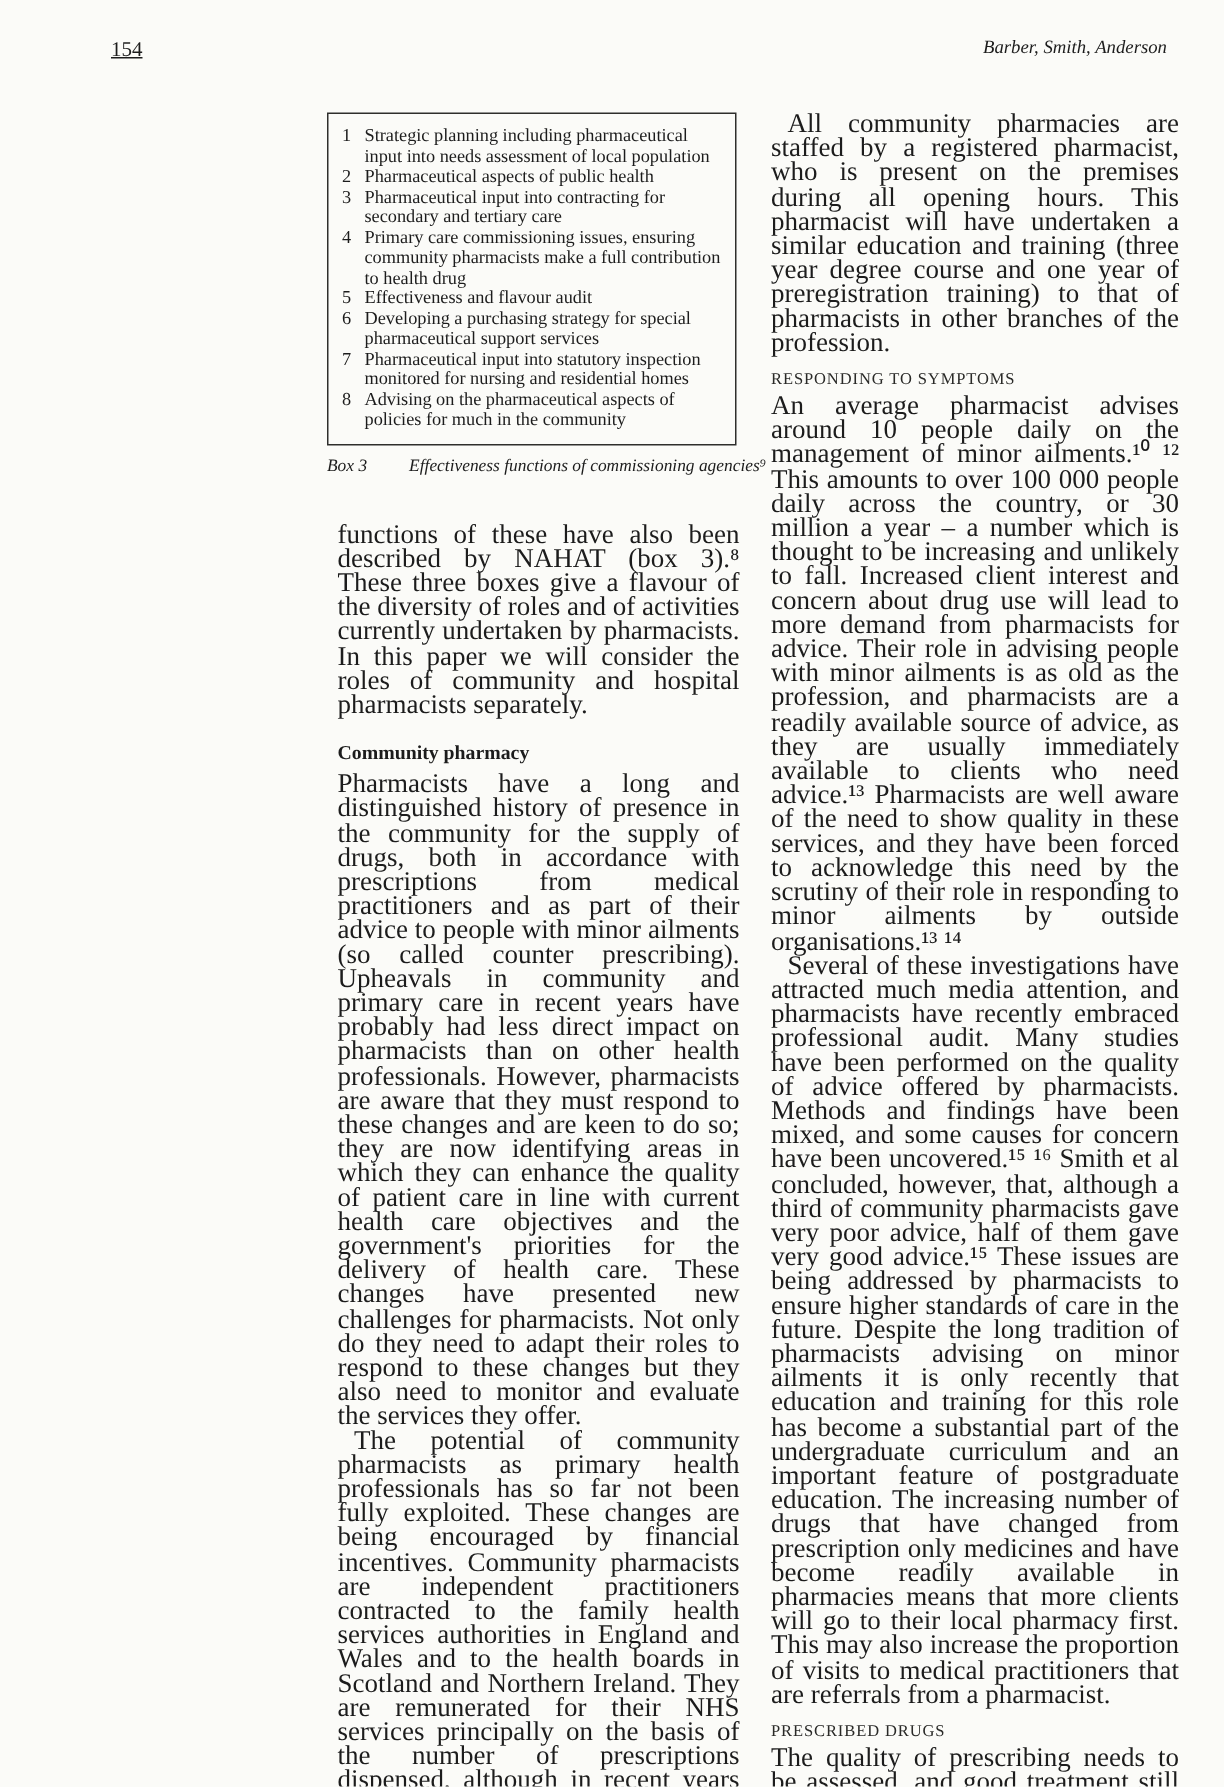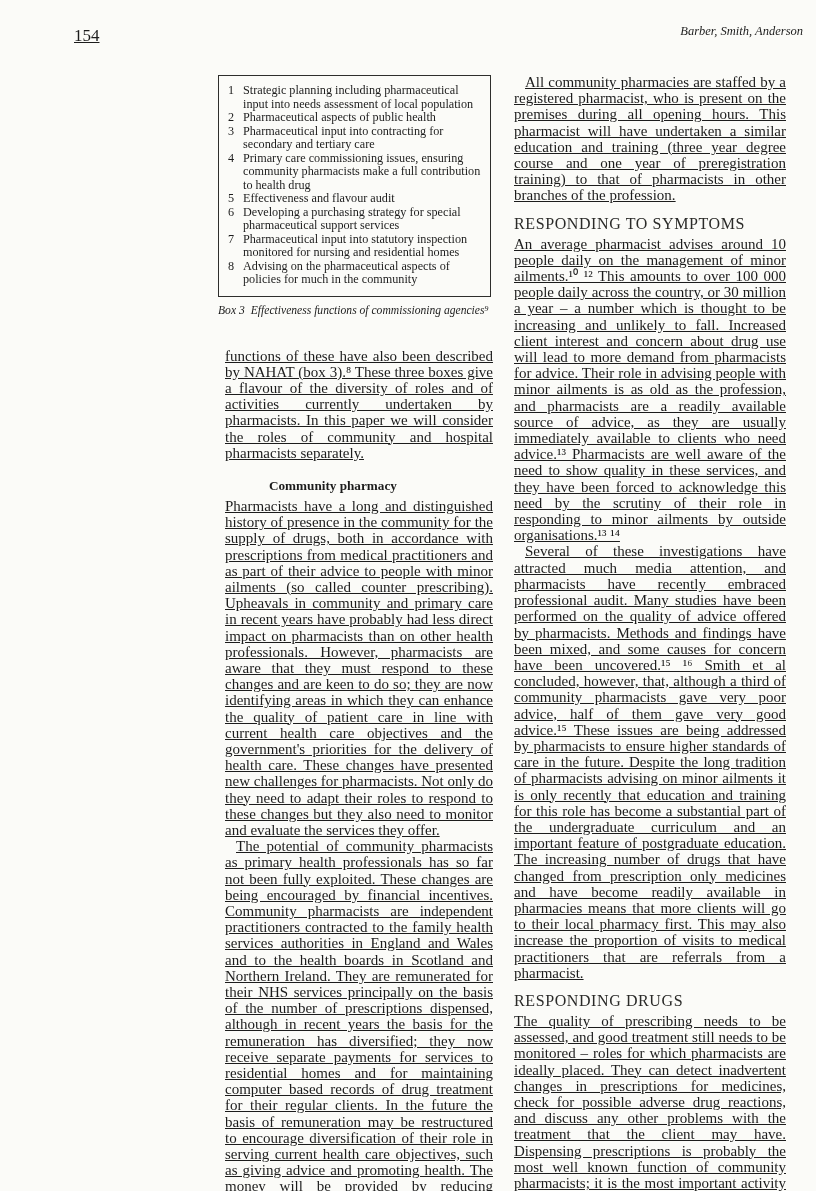--- a/index.html
+++ b/index.html
@@ -12,26 +12,26 @@
     overflow: hidden;
   }
   .page {
     position: absolute;
     inset: 0;
   }
   .page-num {
     position: absolute;
     left: 74px;
     top: 26px;
-    font-size: 17px;
+    font-size: 14px;
     text-decoration: underline;
   }
   .running-head {
     position: absolute;
-    right: 13px;
+    right: 38px;
     top: 24px;
     font-size: 12.5px;
     font-style: italic;
   }
   .col {
     position: absolute;
     top: 74px;
   }
   .col-left  { left: 225px; width: 268px; }
   .col-right { left: 514px; width: 272px; }
@@ -53,41 +53,39 @@
   }
   .box-item .itm-text { flex: 1; padding-left: 5px; }
 
   .box-caption {
     margin-left: -7px;
     margin-top: 7px;
     font-size: 11.6px;
     font-style: italic;
     white-space: nowrap;
   }
-  .box-caption .cap-label { margin-right: 6px; }
+  .box-caption .cap-label { margin-right: 28px; }
 
   
   p.body-text {
-    font-size: 15px;
+    font-size: 18px;
     line-height: 16.2px;
     text-align: justify;
-    text-decoration: underline;
   }
   p.indent { text-indent: 11px; }
   .col-left p.intro { margin-top: 31px; }
 
   h3.sub-heading {
     font-size: 13.2px;
     font-weight: bold;
     margin-top: 17px;
     margin-bottom: 4px;
-    margin-left: 44px;
   }
   h4.caps-heading {
-    font-size: 16px;
+    font-size: 11px;
     font-weight: normal;
     letter-spacing: 0.6px;
     margin-top: 11px;
     margin-bottom: 3px;
     color: #2a2a28;
   }
 </style>
 </head>
 <body>
 
@@ -148,19 +146,19 @@
 
   <div class="col col-right">
 
     <p class="body-text indent">All community pharmacies are staffed by a registered pharmacist, who is present on the premises during all opening hours. This pharmacist will have undertaken a similar education and training (three year degree course and one year of preregistration training) to that of pharmacists in other branches of the profession.</p>
 
     <h4 class="caps-heading">RESPONDING TO SYMPTOMS</h4>
 
     <p class="body-text">An average pharmacist advises around 10 people daily on the management of minor ailments.¹⁰ ¹² This amounts to over 100 000 people daily across the country, or 30 million a year – a number which is thought to be increasing and unlikely to fall. Increased client interest and concern about drug use will lead to more demand from pharmacists for advice. Their role in advising people with minor ailments is as old as the profession, and pharmacists are a readily available source of advice, as they are usually immediately available to clients who need advice.¹³ Pharmacists are well aware of the need to show quality in these services, and they have been forced to acknowledge this need by the scrutiny of their role in responding to minor ailments by outside organisations.¹³ ¹⁴</p>
     <p class="body-text indent">Several of these investigations have attracted much media attention, and pharmacists have recently embraced professional audit. Many studies have been performed on the quality of advice offered by pharmacists. Methods and findings have been mixed, and some causes for concern have been uncovered.¹⁵ ¹⁶ Smith et al concluded, however, that, although a third of community pharmacists gave very poor advice, half of them gave very good advice.¹⁵ These issues are being addressed by pharmacists to ensure higher standards of care in the future. Despite the long tradition of pharmacists advising on minor ailments it is only recently that education and training for this role has become a substantial part of the undergraduate curriculum and an important feature of postgraduate education. The increasing number of drugs that have changed from prescription only medicines and have become readily available in pharmacies means that more clients will go to their local pharmacy first. This may also increase the proportion of visits to medical practitioners that are referrals from a pharmacist.</p>
 
-    <h4 class="caps-heading">RESPONDING DRUGS</h4>
+    <h4 class="caps-heading">PRESCRIBED DRUGS</h4>
 
     <p class="body-text">The quality of prescribing needs to be assessed, and good treatment still needs to be monitored – roles for which pharmacists are ideally placed. They can detect inadvertent changes in prescriptions for medicines, check for possible adverse drug reactions, and discuss any other problems with the treatment that the client may have. Dispensing prescriptions is probably the most well known function of community pharmacists; it is the most important activity financially and accounts for a large proportion of their time. Pharmacists are, therefore, centrally placed to monitor drug treatment. Research has highlighted inadequate monitoring of drug</p>
 
   </div>
 
 </div>
 
 </body></html>

